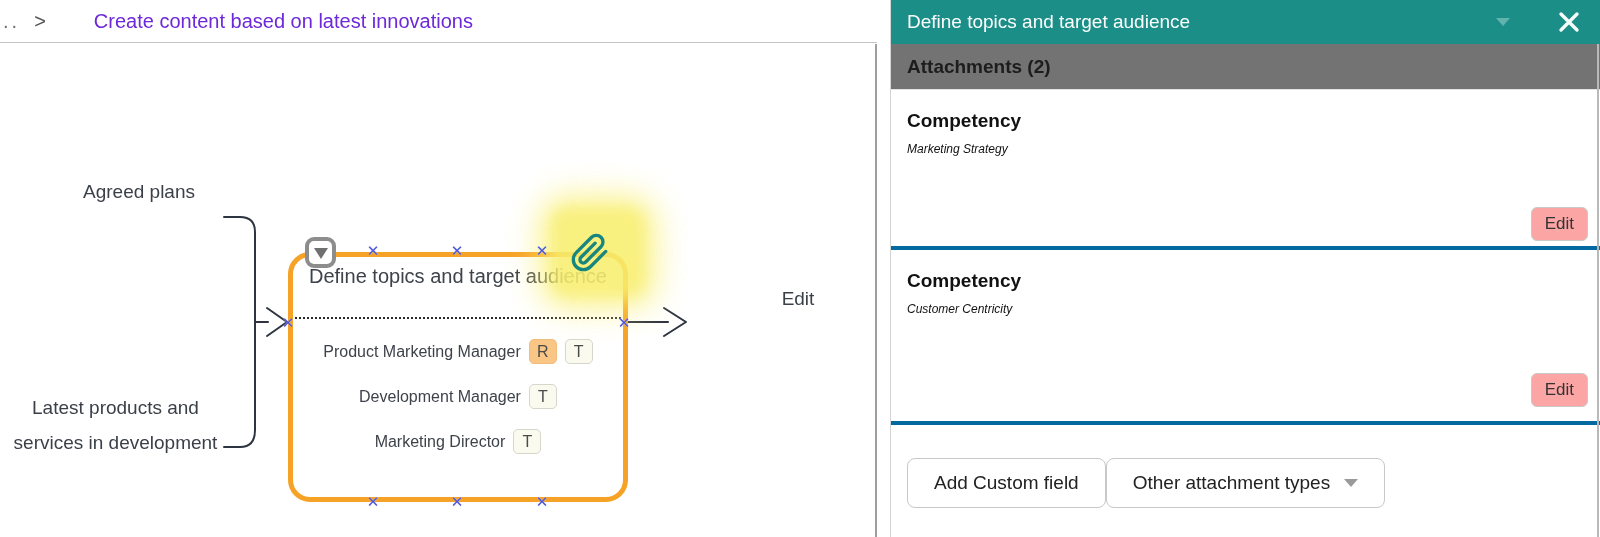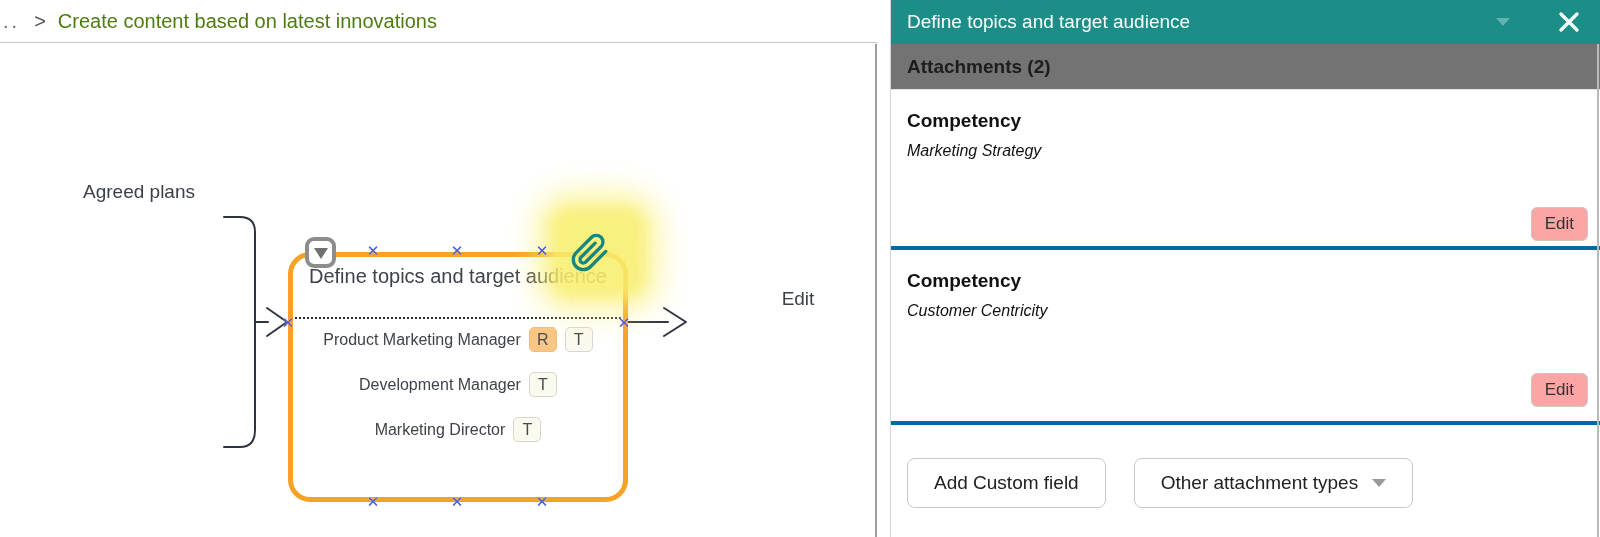--- a/index.html
+++ b/index.html
@@ -6,21 +6,21 @@
   html,body { background:#fff; }
   body { font-family:"Liberation Sans","DejaVu Sans",sans-serif; color:#3e434b; }
   .screen { position:relative; width:1600px; height:537px; overflow:hidden; background:#fff; }
 
   
   .crumbbar { position:absolute; left:0; top:0; width:877px; height:43px;
     border-bottom:1px solid #c6c6c6; display:flex; align-items:center;
     padding-left:3px; font-size:20px; background:#fff; }
   .crumb-ellipsis { color:#6e6e6e; letter-spacing:3px; }
   .crumb-sep { color:#555; margin:0 12px 0 14px; }
-  .crumb-link { color:#4d7c0f; cursor:pointer; }
+  .crumb-link { color:#6d28d9; cursor:pointer;margin-left:36px; }
 
   
   .canvas-edge { position:absolute; left:875px; top:44px; bottom:0; width:2px; background:#9e9e9e; }
 
   
   .dlabel { position:absolute; font-size:19px; color:#3a3f48; text-align:center; }
   .lbl-agreed { left:35px; top:181px; width:160px;text-align:right; }
   .lbl-latest { left:13px; top:390px; width:205px; line-height:35px; }
   .lbl-brief  { left:756px; top:288px; width:84px; }
 
@@ -29,21 +29,21 @@
   .in-bracket { left:215px; top:200px; }
   .out-arrow  { left:628px; top:305px; }
   .stroke-line { stroke:#2e3440; stroke-width:2; fill:none; stroke-linecap:round; stroke-linejoin:round; }
 
   
   .pbox { position:absolute; left:288px; top:252px; width:340px; height:250px;
     background:#fff; border:5px solid #f6a226; border-radius:22px; z-index:1; }
   .pbox-title { margin-top:4px; padding:0 14px; font-size:20px; line-height:30px;
     text-align:center; color:#3e434b; }
   .pbox-dotted { border-top:2px dotted #2b2b2b; margin:26px 2px 0; height:0; }
-  .roles { display:flex; flex-direction:column; align-items:center; gap:20px; margin-top:8px; }
+  .roles { display:flex; flex-direction:column; align-items:center; gap:20px; margin-top:20px; }
   .role-row { display:flex; align-items:center; gap:8px; font-size:16px; color:#3e434b; }
   .badge { min-width:28px; height:25px; padding:0 4px; border-radius:5px; display:flex;
     align-items:center; justify-content:center; font-size:16px; color:#4a4a4a; }
   .badge-r { background:#f9c686; border:1px solid #f0bd7c; }
   .badge-t { background:#fbfaef; border:1px solid #d6d6cc; }
 
   
   .collapse-toggle { position:absolute; left:305px; top:237px; width:31px; height:31px;
     background:#fff; border:4px solid #8d8d8d; border-radius:9px; z-index:4;
     display:flex; align-items:center; justify-content:center; cursor:pointer; }
@@ -75,27 +75,27 @@
   .close-btn { margin-left:46px; width:26px; height:26px; cursor:pointer; }
 
   .attachments-bar { height:46px; background:#737373; border-bottom:1px solid #e3e3e3;
     display:flex; align-items:center; padding-left:16px; font-size:19px; font-weight:700;
     color:#1d1d1d; }
 
   .attach-section { position:relative; border-bottom:4px solid #0369a1;
     padding:20px 12px 0 16px; }
   .sec-1 { height:160px; } .sec-2 { height:175px; }
   .attach-type { font-size:19px; font-weight:700; color:#111; }
-  .attach-value { font-size:16px; font-style:italic; color:#111; margin-top:10px; }
+  .attach-value { font-size:12px; font-style:italic; color:#111; margin-top:10px; }
   .edit-btn { position:absolute; right:12px; background:#fca5a5; border:1px solid #c9c9c9;
     border-radius:6px; font-size:17px; color:#333; padding:6px 13px; cursor:pointer;
     font-family:inherit; }
   .sec-1 .edit-btn { bottom:5px; } .sec-2 .edit-btn { bottom:14px; }
 
-  .panel-footer { display:flex; gap:28px; padding:33px 0 0 16px; }
+  .panel-footer { display:flex; padding:33px 0 0 16px; }
   .foot-btn { height:50px; background:#fff; border:1px solid #c8c8c8; border-radius:8px;
     font-size:19px; color:#222; padding:0 26px; display:flex; align-items:center;
     cursor:pointer; font-family:inherit; }
   .foot-btn .caret { width:0; height:0; margin-left:14px;
     border-left:7px solid transparent; border-right:7px solid transparent;
     border-top:8px solid #9a9a9a; }
   .panel-scroll-edge { position:absolute; right:1px; top:44px; bottom:0; width:2px;
     background:#b9b9b9; }
 </style>
 </head>
@@ -105,20 +105,21 @@
 
   <div class="crumbbar">
     <span class="crumb-ellipsis">..</span>
     <span class="crumb-sep">&gt;</span>
     <span class="crumb-link">Create content based on latest innovations</span>
   </div>
 
   <div class="canvas-edge"></div>
 
   <div class="dlabel lbl-agreed">Agreed plans</div>
+  <div class="dlabel lbl-latest">Latest products and services in development</div>
   <div class="dlabel lbl-brief">Edit</div>
 
   <svg class="arrow-svg in-bracket" width="80" height="265" viewBox="0 0 80 265">
     <path class="stroke-line" d="M 9 17 H 25 Q 40 17 40 32 V 230 Q 40 247 25 247 H 9"></path>
     <path class="stroke-line" d="M 40 122 H 53"></path>
     <path class="stroke-line" d="M 52 108 L 72 122 L 52 136"></path>
   </svg>
 
   <svg class="arrow-svg out-arrow" width="66" height="34" viewBox="0 0 66 34">
     <path class="stroke-line" d="M 0 17 H 40"></path>

